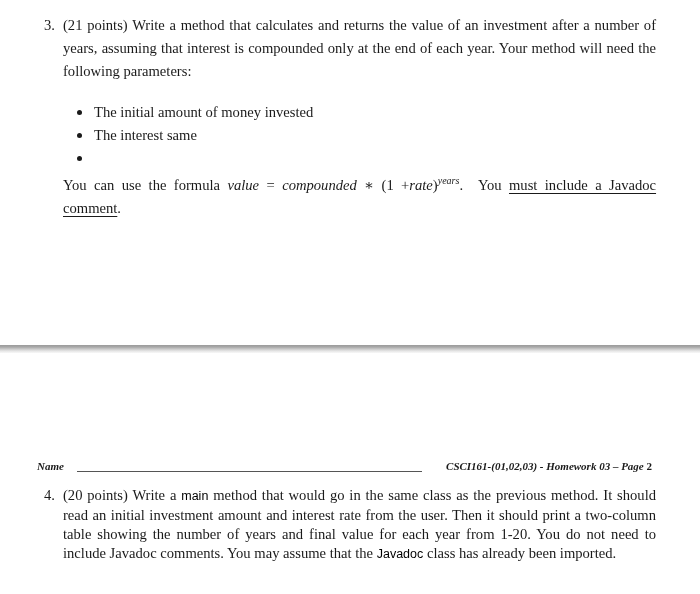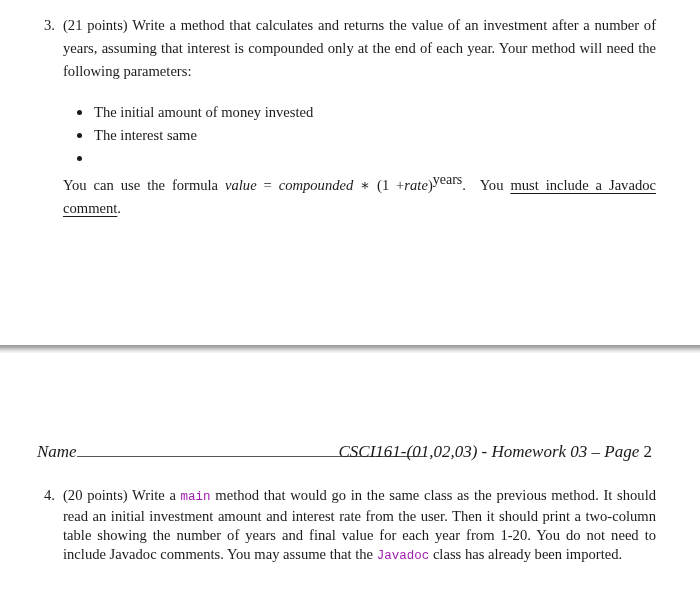--- a/index.html
+++ b/index.html
@@ -11,33 +11,33 @@
     .page-text { font-family: "Liberation Serif", "DejaVu Serif", serif; font-size: 14.6px; line-height: 23px; }
     .q3 { position: absolute; left: 44px; top: 14px; width: 612px; }
     .qnum { position: absolute; left: 0; top: 0; }
     .qbody { margin-left: 19px; text-align: justify; }
     ul.params { list-style: none; margin: 18px 0 4px 10px; padding: 0; }
     ul.params li { position: relative; padding-left: 21px; height: 23px; }
     ul.params li .bullet { position: absolute; left: 4px; top: 9px; width: 5px; height: 5px; border-radius: 50%; background: #1a1a1a; }
     .formula-line { margin-top: 3px; }
     .math { font-style: italic; }
     .math-up { font-style: normal; }
-    sup { font-size: 14px; vertical-align: 6px; line-height: 0; }
+    sup { font-size: 10px; font-style: italic; vertical-align: 6px; line-height: 0; }
     .ul { text-decoration: underline; text-underline-offset: 3px; text-decoration-thickness: 1px; }
     .divider {
       position: absolute; left: 0; top: 345px; width: 700px; height: 8px;
       background: linear-gradient(to bottom, #9a9a9a 0px, #a8a8a8 2px, #c8c8c8 4px, #e6e6e6 6px, #f8f8f8 8px);
     }
-    .header-line { position: absolute; left: 37px; top: 440px; width: 615px; height: 20px; font-size: 17px; }
+    .header-line { position: absolute; left: 37px; top: 455px; width: 615px; height: 20px; font-size: 11px; font-weight: bold; }
     .header-line .name-label { position: absolute; left: 0; top: 0; font-style: italic; }
     .header-line .name-blank { position: absolute; left: 40px; top: 16px; width: 345px; border-bottom: 1px solid #555; }
     .header-line .course { position: absolute; right: 0; top: 0; font-style: italic; margin-left: 18px; }
     .header-line .pagenum { font-style: normal; }
     .q4 { position: absolute; left: 44px; top: 486px; width: 612px; line-height: 19px; }
-    .code { font-family: Liberation Mono, monospace; font-size: 12.5px; color: #a21caf; }
+    .code { font-family: Liberation Sans, sans-serif; font-size: 12.5px; color: #000000; }
   </style>
 </head>
 <body>
 
 <div class="q3 page-text">
   <span class="qnum">3.</span>
   <div class="qbody">
     <div>(21 points) Write a method that calculates and returns the value of an investment after a number of years, assuming that interest is compounded only at the end of each year. Your method will need the following parameters:</div>
     <ul class="params">
       <li><span class="bullet"></span><span>The initial amount of money invested</span></li>

